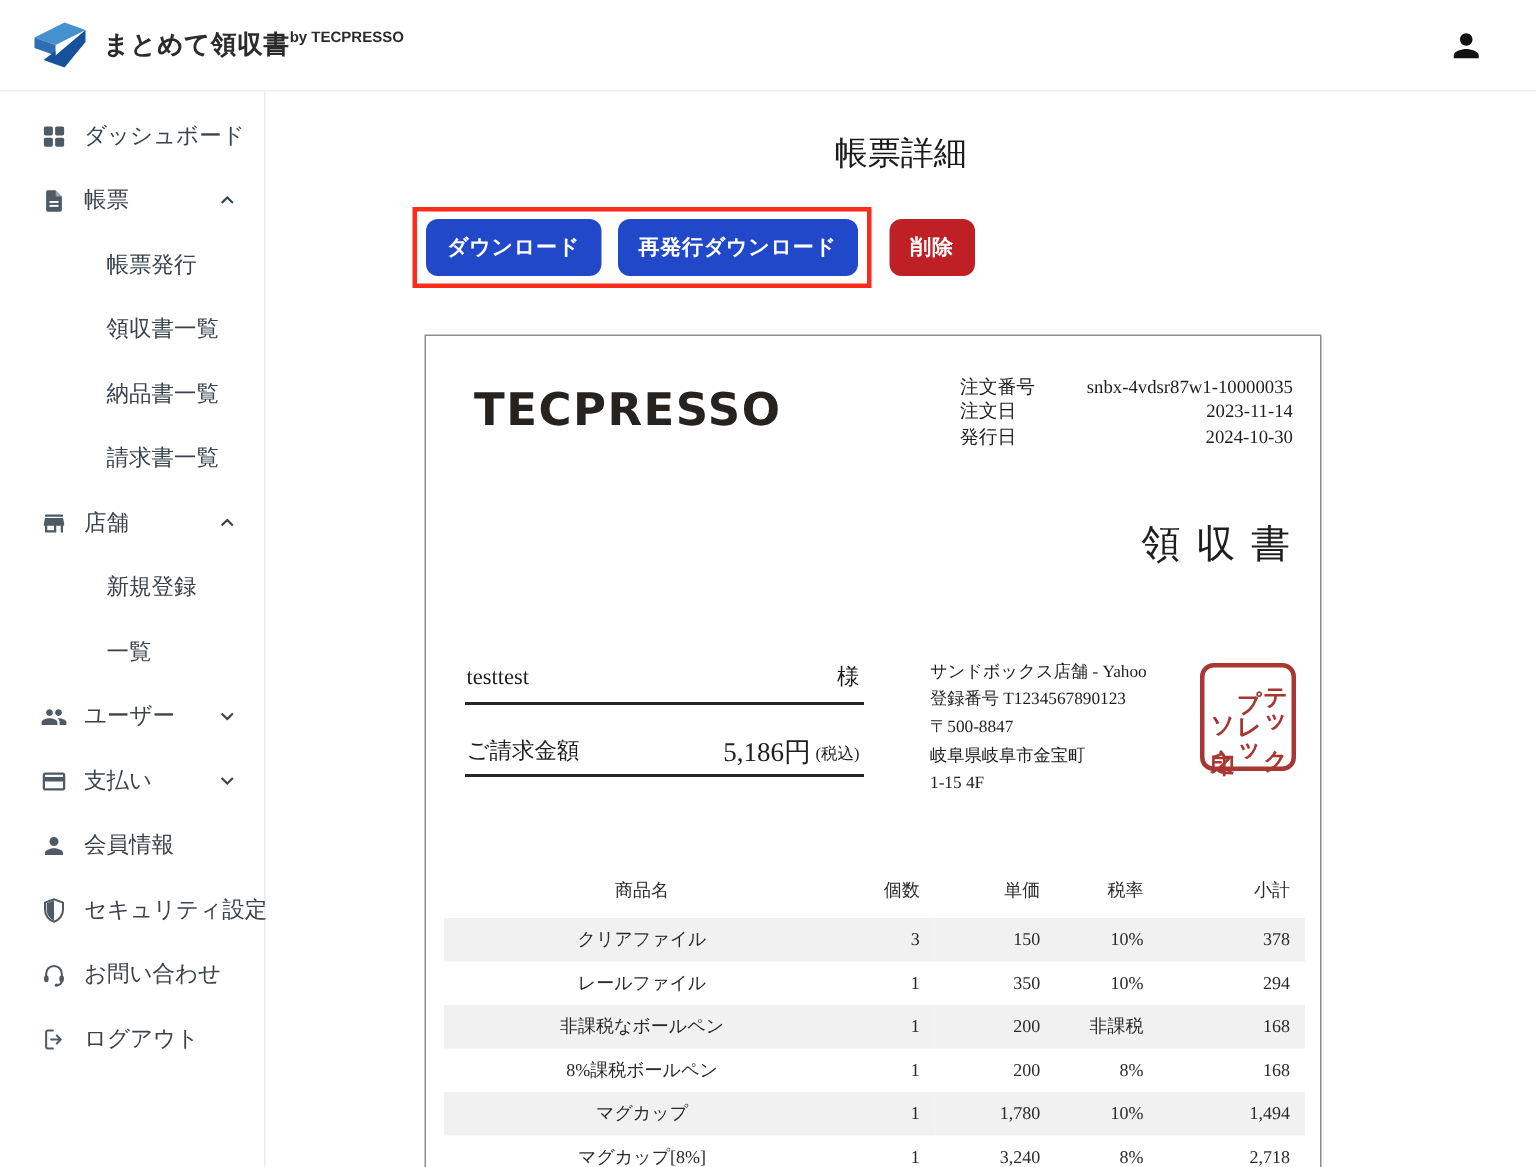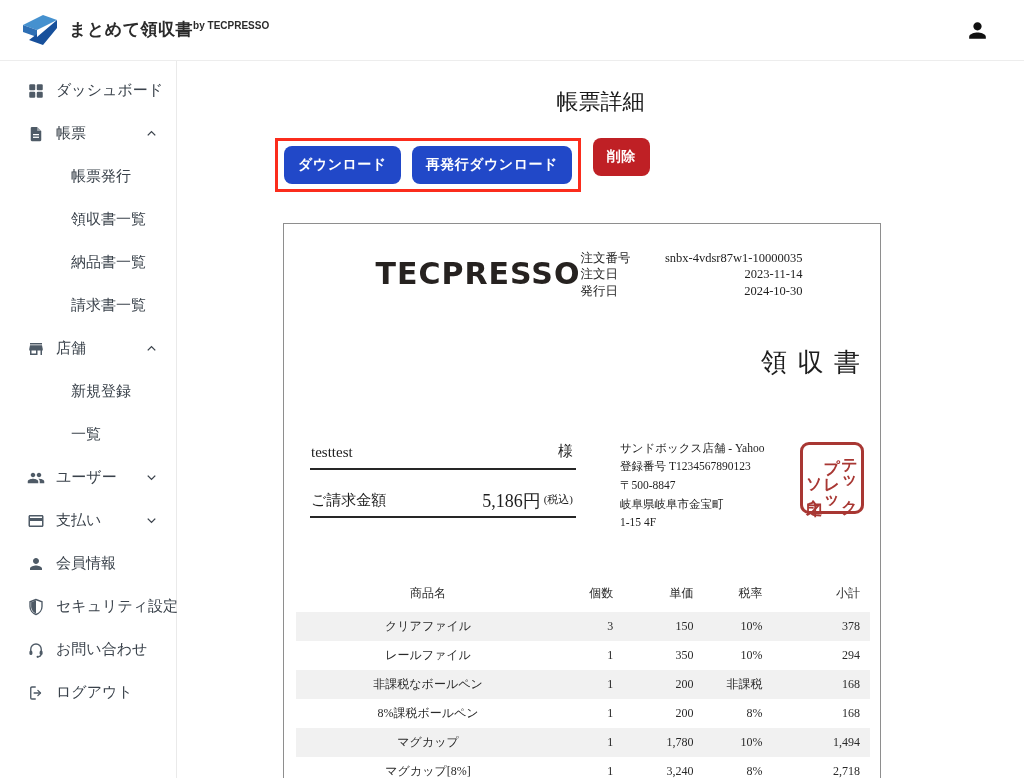--- a/index.html
+++ b/index.html
@@ -16,43 +16,43 @@
   .layout{display:flex;height:717px}
   .sidebar{width:177px;flex:none;border-right:1px solid #eaeaea;padding-top:8px}
   .nav-item{height:43px;display:flex;align-items:center;gap:11px;padding:0 17px 0 27px;
     font-size:15px;font-weight:500;color:var(--sidebar-text,#3a424b);cursor:pointer;white-space:nowrap}
   .nav-item.sub{padding-left:71px}
   .nav-item .icon{width:18px;height:18px;flex:none;color:var(--icon-gray,#4e5a66)}
   .nav-item .chev{margin-left:auto;width:15px;height:15px;color:#3a424b}
   .main{flex:1;position:relative}
   .page-title{margin-top:26px;text-align:center;font-size:22px;font-weight:400;color:#1b1b1b}
   
-  .btn-row{display:flex;align-items:flex-start;margin:21px 16px 0 98px}
+  .btn-row{display:flex;align-items:center;margin:21px 16px 0 98px}
   .annotation-box{display:inline-flex;gap:11px;border:3px solid var(--annotation-red,#fb2c1c);padding:5px 6px}
   .btn{border:none;border-radius:8px;color:#fff;font-size:14px;font-weight:600;
     font-family:inherit;padding:10px 14px;cursor:pointer;letter-spacing:.5px;white-space:nowrap}
   .btn.blue{background:var(--accent-blue,#2148c8)}
   .btn.red{background:var(--danger-red,#bf2025);margin-left:12px;padding:10px 14px}
   
   .receipt{margin:31px 0 0 106px;width:598px;height:625px;border:1px solid #8e8e8e;
     padding:24px 18px 0 18px;font-family:"Liberation Serif","DejaVu Serif",serif;color:#1e1e1e}
-  .r-head{display:flex;justify-content:center}
+  .r-head{display:flex;justify-content:space-between}
   .brand{font-family:"DejaVu Sans","Liberation Sans",sans-serif;font-weight:800;font-size:30px;
     letter-spacing:1px;color:#262220;margin:8px 0 0 14px}
   .order-info{width:222px;font-size:12.5px;line-height:1.3;margin-top:2px}
   .oi-row{display:flex}
   .oi-row .oi-v{margin-left:auto}
   .doc-title{text-align:right;font-size:26px;margin-top:46px;letter-spacing:2px}
   .cust{display:flex;margin-top:62px}
   .cust-left{width:266px;margin-left:8px;flex:none}
   .name-row{display:flex;justify-content:space-between;align-items:flex-end;
     border-bottom:2px solid #262626;padding:0 3px 7px 1px;font-size:15px}
   .amt-row{display:flex;align-items:flex-end;border-bottom:2px solid #262626;
     padding:0 3px 6px 1px;font-size:15px;margin-top:21px}
-  .amt-right{margin-left:auto;display:flex;}
+  .amt-right{margin-left:auto;display:flex;align-items:flex-end}
   .amt-val{font-size:18px;line-height:1}
   .amt-note{font-size:11px;margin-left:3px}
   .seller{margin-left:44px;font-size:11.5px;line-height:1.62;margin-top:-3px;flex:none;width:170px}
   .stamp{margin-left:auto;margin-right:-2px;width:64px;height:72px;flex:none;
     border:3px solid var(--stamp-red,#a83733);border-radius:9px;display:flex;flex-direction:row-reverse;
     justify-content:center;align-items:center;color:var(--stamp-red,#a83733);font-weight:bold}
   .stamp-col{writing-mode:vertical-rl;font-size:16px;line-height:1.1;letter-spacing:2px}
   
   .items{margin:48px -8px 0 -6px;width:calc(100% + 14px);border-collapse:collapse;font-size:12px;color:#2a2a2a}
   .items th{font-weight:400;padding:5px 10px 10px}

